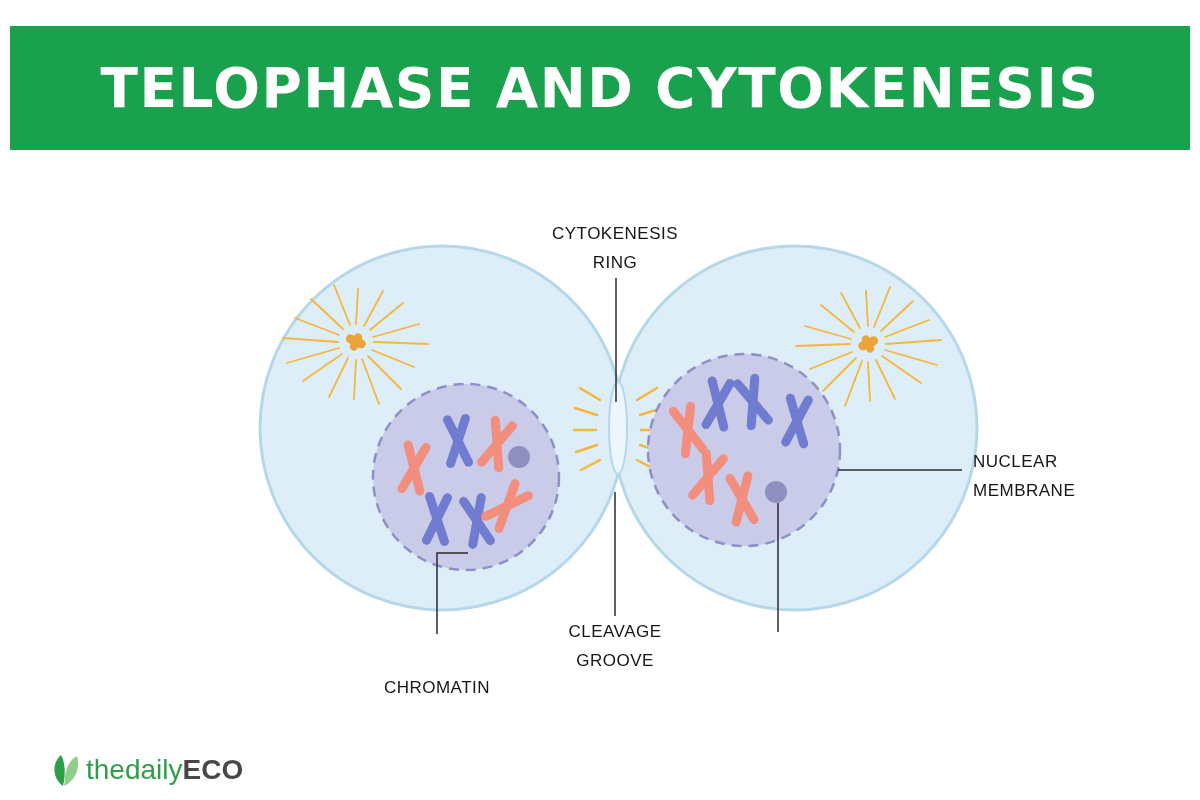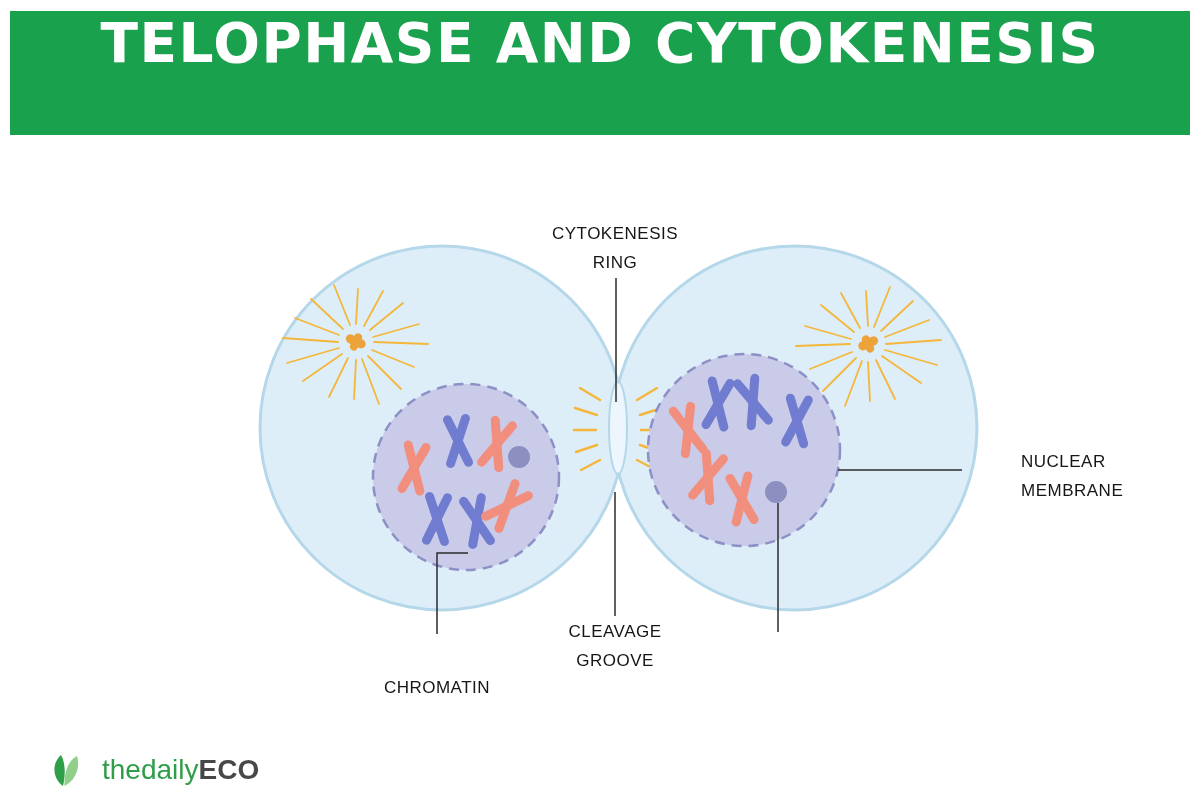--- a/index.html
+++ b/index.html
@@ -1,23 +1,23 @@
 <!DOCTYPE html>
 <html style="--header_green: #1aa14d; --cell_fill: #ddeef8; --cell_stroke: #b5d7ea; --nucleus_fill: #c9cbe9; --nucleus_stroke: #8d90c6; --chromosome_blue: #6f7cd0; --chromosome_salmon: #f28e7e; --aster_yellow: #f4b73b; --centriole_orange: #eca33a; --nucleolus_purple: #8c8fc0; --label_text: #161616; --logo_green: #2f9e49; --logo_dark: #474747;"><head>
 <meta charset="utf-8">
 <style>
   html,body { margin:0; padding:0; background:#ffffff; }
   .page {
     position:relative; width:1200px; height:800px; background:#ffffff;
     overflow:hidden; font-family:"Liberation Sans", sans-serif;
   }
   .header {
-    position:absolute; left:10px; top:11px; right:10px; height:124px;
+    position:absolute; left:10px; top:26px; right:10px; height:124px;
     background: var(--header_green, #1aa14d);
-    display:flex; align-items:flex-start; justify-content:center;
+    display:flex; align-items:center; justify-content:center;
   }
   .header h1 {
     margin:0; color:#ffffff; font-size:55px; font-weight:bold;
     letter-spacing:1.5px; font-family:"DejaVu Sans", sans-serif;
   }
   .diagram-svg { position:absolute; left:0; top:0; width:1200px; height:800px; }
 
   .diagram-label {
     position:absolute; color: var(--label_text, #161616);
     font-size:17px; font-weight:500; letter-spacing:0.5px; line-height:1.7;
@@ -33,21 +33,21 @@
   .chr         { fill:none; stroke-width:9; stroke-linecap:round; }
   .chr-blue    { stroke: var(--chromosome_blue, #6f7cd0); }
   .chr-salmon  { stroke: var(--chromosome_salmon, #f28e7e); }
   .nucleolus   { fill: var(--nucleolus_purple, #8c8fc0); }
   .aster-rays  { fill:none; stroke: var(--aster_yellow, #f4b73b); stroke-width:1.8; stroke-linecap:round; }
   .centriole   { fill: var(--centriole_orange, #eca33a); }
   .neck-dash   { stroke: var(--aster_yellow, #f4b73b); stroke-width:2.5; stroke-linecap:round; fill:none; }
   .pointer     { stroke:#2b2b2b; stroke-width:1.5; fill:none; }
 
   .logo {
-    position:absolute; left:50px; top:752px; display:flex; align-items:center; gap:22px;
+    position:absolute; left:50px; top:752px; display:flex; align-items:center; gap:6px;
   }
   .logo-text { font-size:28px; }
   .logo-prefix { color: var(--logo_green, #2f9e49); font-weight:500; }
   .logo-suffix { color: var(--logo_dark, #474747); font-weight:700; }
 </style>
 </head>
 <body>
 
 <div class="page">
 
@@ -113,21 +113,21 @@
       <line class="pointer" x1="616" y1="278" x2="616" y2="402"></line>
       <line class="pointer" x1="838" y1="470" x2="962" y2="470"></line>
       <polyline class="pointer" points="437,634 437,553 468,553"></polyline>
       <line class="pointer" x1="615" y1="616" x2="615" y2="492"></line>
       <line class="pointer" x1="778" y1="632" x2="778" y2="503"></line>
     </g>
   </svg>
 
   <div class="diagram-label centered" style="left:545px; top:220px; width:140px;">CYTOKENESIS RING</div>
 
-  <div class="diagram-label" style="left:973px; top:448px; width:120px;margin-left:48px;">NUCLEAR MEMBRANE</div>
+  <div class="diagram-label" style="left:973px; top:448px; width:120px;">NUCLEAR MEMBRANE</div>
 
   <div class="diagram-label centered" style="left:362px; top:638px; width:150px;margin-top:36px;">CHROMATIN</div>
 
   <div class="diagram-label centered" style="left:545px; top:618px; width:140px;">CLEAVAGE GROOVE</div>
 
 
   <div class="logo">
     <svg width="30" height="36" viewBox="0 0 30 36">
       <path d="M13 34 C3 27 1 12 11 3 C15 10 16 22 13 34 Z" fill="#2f9e49"></path>
       <path d="M14.5 34 C14 19 19 8 27 4 C30.5 15 26 28 14.5 34 Z" fill="#8fcf8a"></path>

